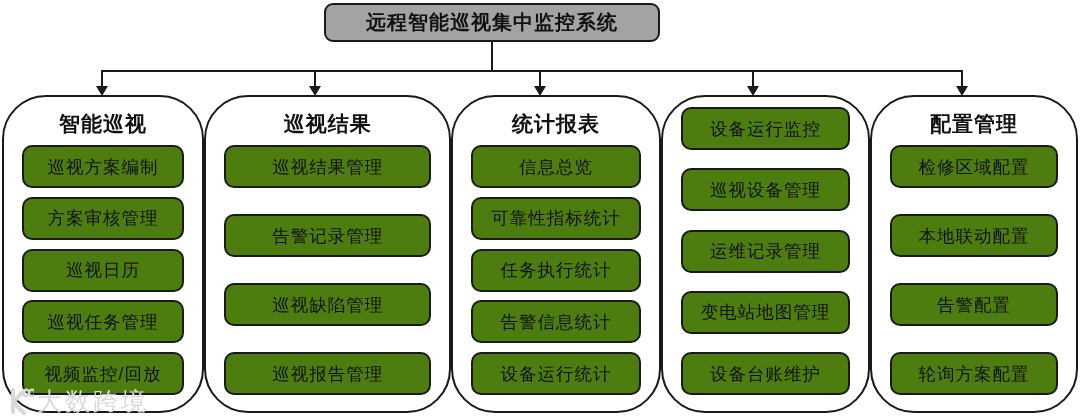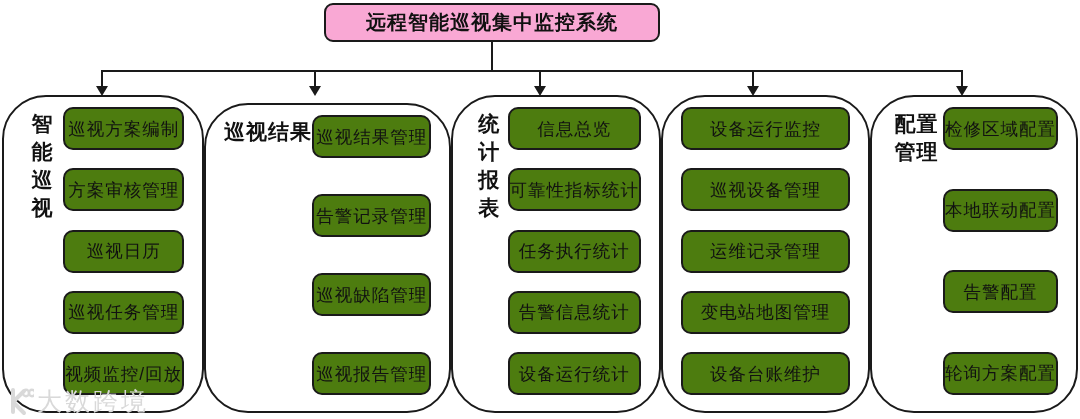--- a/index.html
+++ b/index.html
@@ -9,21 +9,21 @@
     position: relative;
     font-family: "Liberation Sans", sans-serif;
     color: #111111;
     overflow: hidden;
   }
   .stage { position: absolute; inset: 0; width: 1080px; height: 419px; background: #ffffff; }
 
   
   .title-box {
     position: absolute; left: 324px; top: 3px; width: 336px; height: 39px;
-    border: 2px solid #1a1a1a; border-radius: 9px; background: #f9a8d4;
+    border: 2px solid #1a1a1a; border-radius: 9px; background: #a3a3a3;
     display: flex; align-items: center; justify-content: center;
     font-size: 20px; font-weight: bold; letter-spacing: 1px;
   }
 
   
   .line { position: absolute; background: #1a1a1a; }
   .drop-line  { left: 491px; top: 42px; width: 2px; height: 30px; }
   .h-line     { left: 101px; top: 70px; width: 862px; height: 2px; }
   .stub       { top: 72px; width: 2px; height: 15px; }
   .stub-0 { left: 101px; } .stub-1 { left: 314px; } .stub-2 { left: 539px; }
@@ -36,25 +36,25 @@
   .ah-0 { left: 96px; } .ah-1 { left: 309px; } .ah-2 { left: 534px; }
   .ah-3 { left: 747px; } .ah-4 { left: 956px; }
 
   
   .columns {
     position: absolute; left: 2px; top: 95px; width: 1076px; height: 318px;
     display: flex; justify-content: space-between;
   }
   .column {
     border: 2px solid #1a1a1a; border-radius: 44px; background: #ffffff;
-    display: flex; flex-direction: row;
+    display: flex; flex-direction: column;
     padding: 10px 18px 16px 18px;
   }
   .column:nth-child(1) { width: 206px; }
-  .column:nth-child(2) { width: 252px; margin-top: 8px; }
+  .column:nth-child(2) { width: 252px; }
   .column:nth-child(3) { width: 214px; }
   .column:nth-child(4) { width: 213px; }
   .column:nth-child(5) { width: 212px; }
   .col-header {
     text-align: center; font-weight: bold; font-size: 21px;
     padding: 3px 0 7px 0; letter-spacing: 1px;
   }
   .col-body {
     flex: 1; display: flex; flex-direction: column;
     justify-content: space-between;

